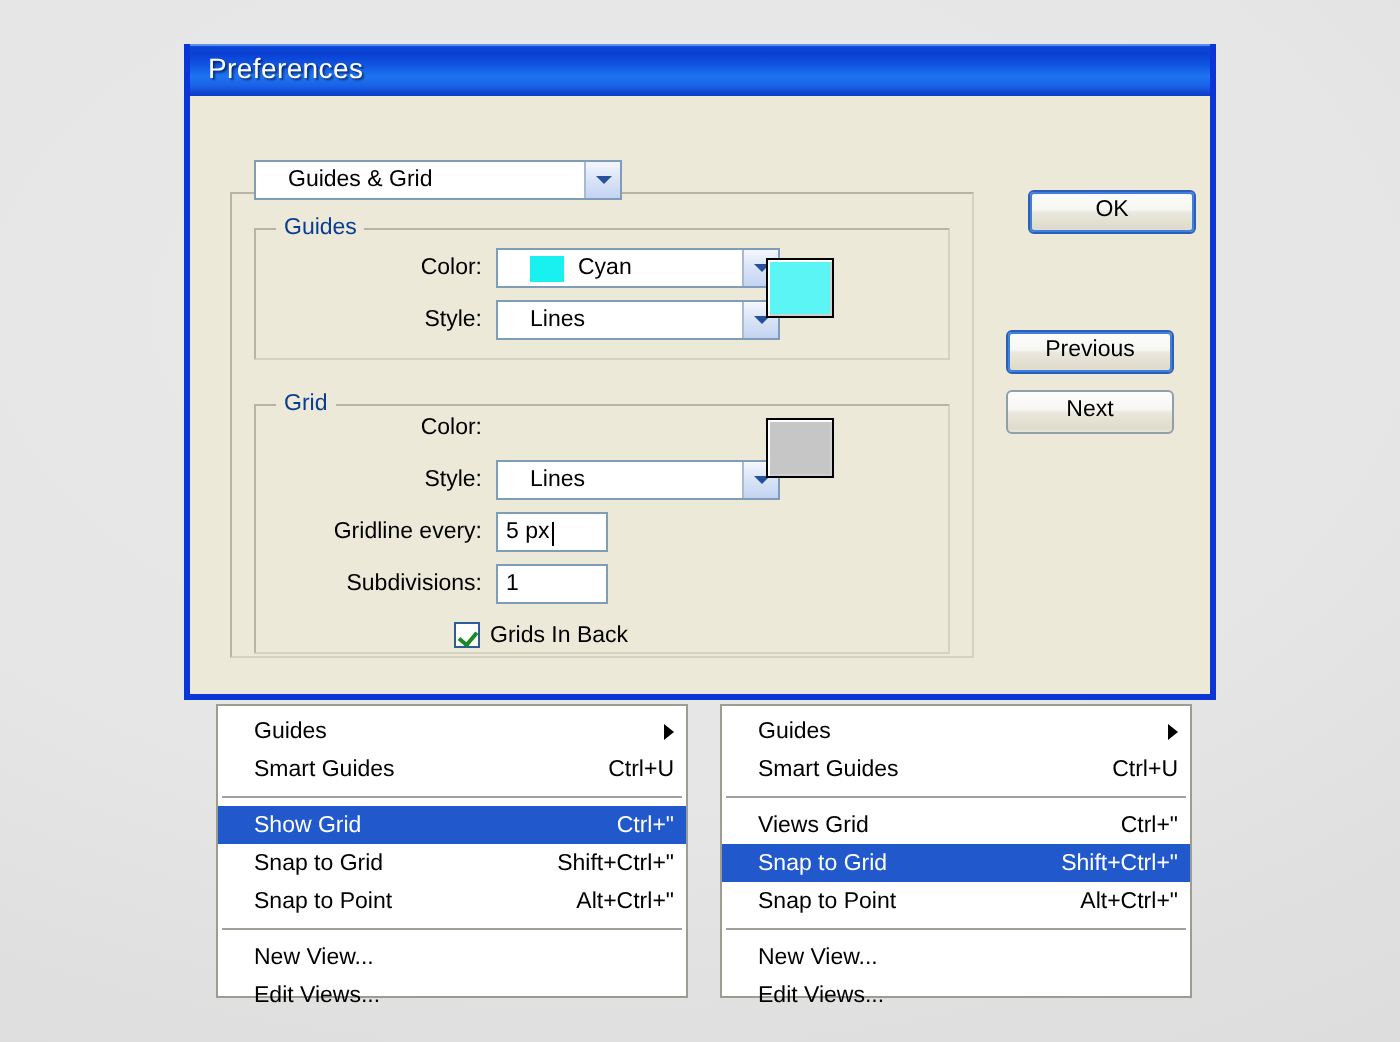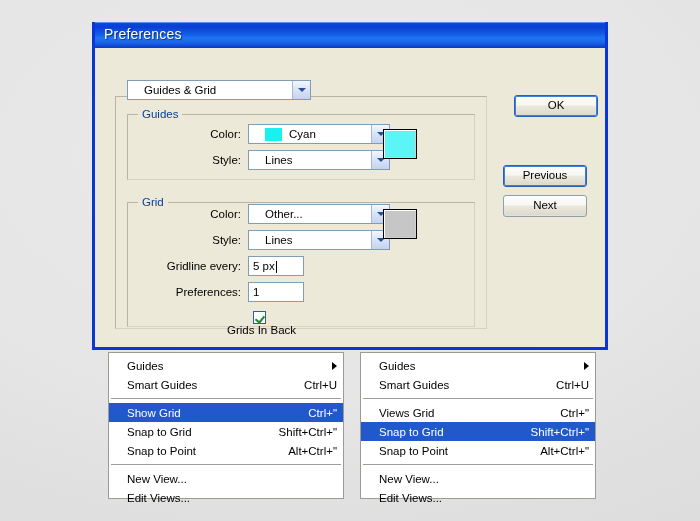--- a/index.html
+++ b/index.html
@@ -279,45 +279,41 @@
       <span class="combo-btn"></span>
     </div>
 
     <div class="colorbox" style="left:288px; top:81px; background:#5cf5f5;"></div>
 
     <div class="groupbox" style="left:32px; top:154px; width:348px; height:125px;">
       <span class="gb-label" style="color: rgb(10, 61, 145);">Grid</span>
     </div>
 
     <span class="fieldlabel" style="left:86px; top:160px; width:60px;">Color:</span>
-    <div class="combo" style="left:153px; top:156px; width:142px;">
-      <span class="combo-text">Other...</span>
-      <span class="combo-btn"></span>
-    </div>
 
     <span class="fieldlabel" style="left:86px; top:186px; width:60px;">Style:</span>
     <div class="combo" style="left:153px; top:182px; width:142px;">
       <span class="combo-text">Lines</span>
       <span class="combo-btn"></span>
     </div>
 
     <div class="colorbox" style="left:288px; top:161px; background:#c6c6c6;"></div>
 
     <span class="fieldlabel" style="left:42px; top:212px; width:104px;">Gridline every:</span>
     <div class="textbox" style="left:153px; top:208px; width:56px;">
       <span>5 px</span>
         <span class="caret"></span>
     </div>
 
-    <span class="fieldlabel" style="left:42px; top:238px; width:104px;">Preferences:</span>
+    <span class="fieldlabel" style="left:42px; top:238px; width:104px;">Subdivisions:</span>
     <div class="textbox" style="left:153px; top:234px; width:56px;">
       <span>1</span>
     </div>
 
-    <div class="checkrow" style="left:132px; top:263px;flex-direction:column;">
+    <div class="checkrow" style="left:132px; top:263px;">
       <span class="checkbox"></span>
       <span>Grids In Back</span>
     </div>
 
     <div class="xpbutton focus" style="left:408px; top:47px;margin-left:11px;">
       <span>OK</span>
     </div>
     <div class="xpbutton" style="left:408px; top:147px;">
       <span>Next</span>
     </div>

